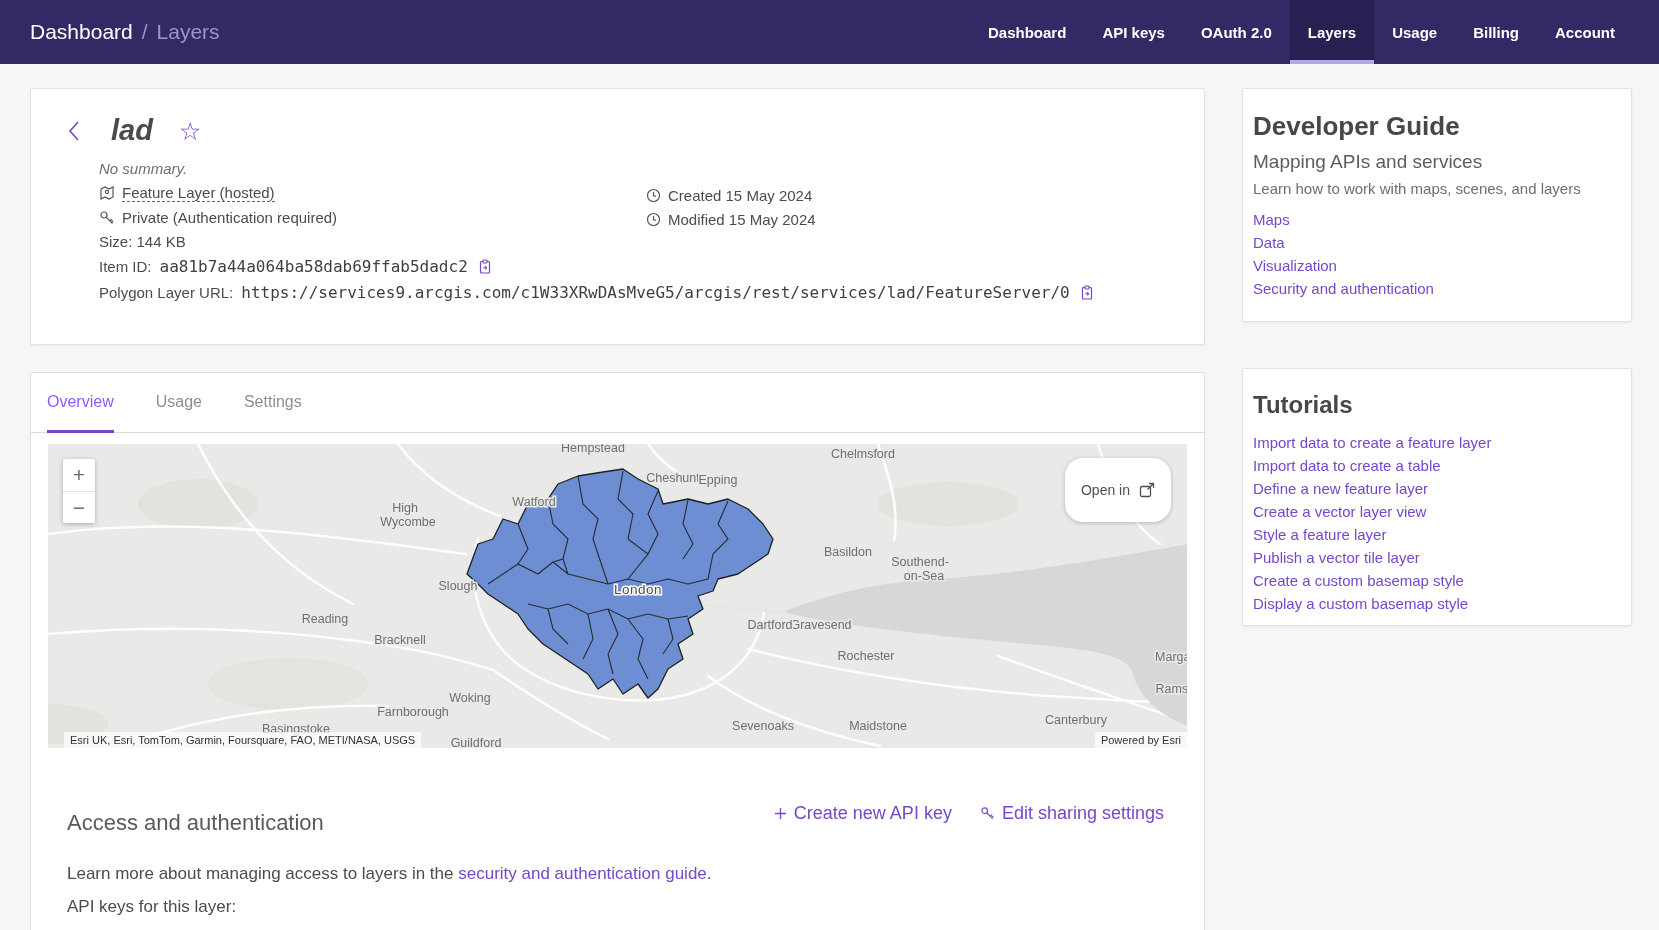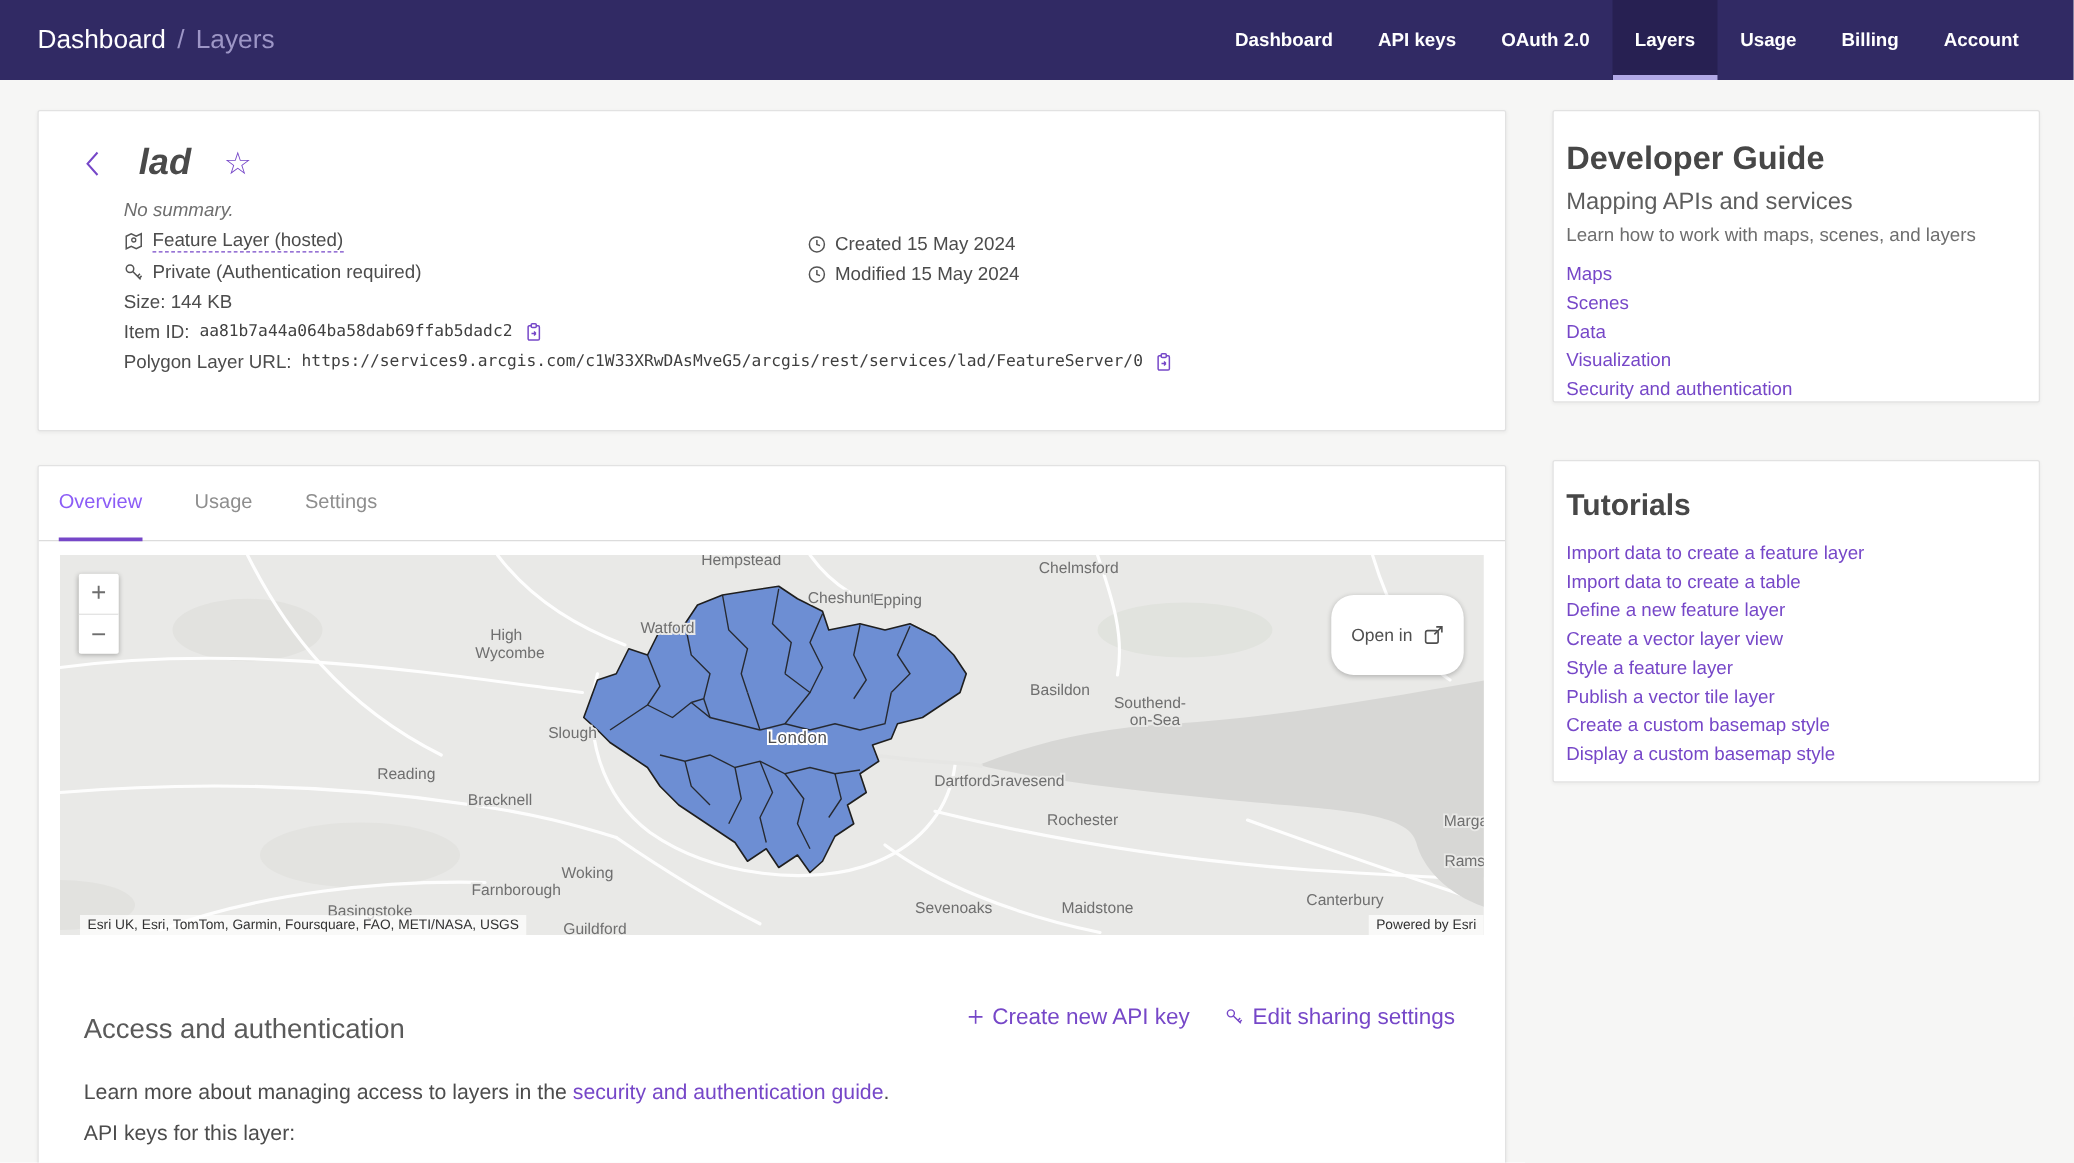--- a/index.html
+++ b/index.html
@@ -28,36 +28,36 @@
   
   .layer-head{display:flex;align-items:center;padding:25px 0 0 36px;}
   .back-btn{width:20px;height:22px;margin-right:24px;cursor:pointer;display:flex;align-items:center;}
   .layer-title{font-size:29px;font-weight:700;color:#4a4a4a;font-style:italic;}
   .star-btn{margin-left:26px;font-size:25px;line-height:22px;color:#7647c8;cursor:pointer;}
   .layer-cols{padding:13px 0 0 68px;}
   .meta-row{display:flex;align-items:center;font-size:15px;color:#4c4c4c;margin-bottom:7px;white-space:nowrap;}
   .meta-row .icon{margin-right:7px;display:flex;align-items:center;}
   .summary{font-style:italic;color:#6e6e6e;}
   .type-label{border-bottom:1px dashed #7647c8;cursor:pointer;}
-  .mono{font-family:"DejaVu Sans Mono", monospace;font-size:13px;color:#3f3f3f;margin-left:8px;}
+  .mono{font-family:"DejaVu Sans Mono", monospace;font-size:16px;color:#3f3f3f;margin-left:8px;}
   .copy-btn{margin-left:10px;cursor:pointer;display:flex;align-items:center;}
   .col-right{position:absolute;left:615px;top:98px;}
   
   .tabs{display:flex;height:60px;align-items:stretch;border-bottom:1px solid #dcdcdc;padding-left:16px;}
   .tab{margin-right:42px;font-size:16px;color:#8e8e8e;display:flex;align-items:center;cursor:pointer;border-bottom:3px solid transparent;margin-bottom:-1px;}
   .tab.active{color:#8b5cf6;border-bottom-color:#7647c8;}
   
   .map-wrap{position:relative;margin:11px 17px 0 17px;height:304px;background:#e9e9e7;overflow:hidden;cursor:grab;}
   .map-svg{position:absolute;left:0;top:0;}
   .map-label{font-family:"Liberation Sans",sans-serif;font-size:12.5px;fill:#6f6f6f;paint-order:stroke;stroke:#e9e9e7;stroke-width:3px;text-anchor:middle;}
   .map-label.major{font-size:13.5px;fill:#4e4e4e;letter-spacing:.5px;stroke:#ffffff;}
   .zoomctl{position:absolute;left:15px;top:15px;width:32px;border-radius:2px;overflow:hidden;box-shadow:0 1px 4px rgba(0,0,0,.28);}
   .zbtn{width:32px;height:32px;background:#fff;color:#6e6e6e;font-size:21px;font-weight:400;display:flex;align-items:center;justify-content:center;cursor:pointer;}
   .zbtn + .zbtn{border-top:1px solid #e4e4e4;}
-  .openin{position:absolute;right:16px;top:32px;background:#fff;border-radius:18px;padding:24px 16px;display:flex;align-items:center;gap:9px;font-size:14px;color:#4f4f4f;box-shadow:0 1px 4px rgba(0,0,0,.22);cursor:pointer;}
+  .openin{position:absolute;right:16px;top:14px;background:#fff;border-radius:18px;padding:24px 16px;display:flex;align-items:center;gap:9px;font-size:14px;color:#4f4f4f;box-shadow:0 1px 4px rgba(0,0,0,.22);cursor:pointer;}
   .attrib{position:absolute;left:16px;right:0;bottom:0;display:flex;justify-content:space-between;font-size:11px;color:#323232;pointer-events:none;}
   .attrib span{background:rgba(255,255,255,.72);padding:1px 6px;line-height:14px;}
   
   .access{padding:42px 40px 0 36px;}
   .access-head-row{display:flex;justify-content:space-between;align-items:center;}
   .access-title{font-size:22px;font-weight:400;color:#5a5a5a;margin-top:20px;}
   .access-links{display:flex;gap:28px;align-items:center;}
   .plink{display:flex;align-items:center;gap:7px;font-size:18px;color:#7647c8;cursor:pointer;}
   .access-para{margin-top:28px;font-size:17px;color:#4c4c4c;}
   .access-para .ilink{color:#7647c8;cursor:pointer;}
@@ -317,21 +317,20 @@
   </div>
 </div>
 
 <div class="card card-guide">
   <div class="side-pad">
     <div class="guide-title">Developer Guide</div>
     <div class="guide-subtitle">Mapping APIs and services</div>
     <div class="guide-desc">Learn how to work with maps, scenes, and layers</div>
     <div id="guide-links">
         <a class="side-link">Maps</a>
-        <a class="side-link">Scenes</a>
         <a class="side-link">Data</a>
         <a class="side-link">Visualization</a>
         <a class="side-link">Security and authentication</a>
       </div>
   </div>
 </div>
 
 <div class="card card-tutorials">
   <div class="side-pad">
     <div class="tut-title">Tutorials</div>

